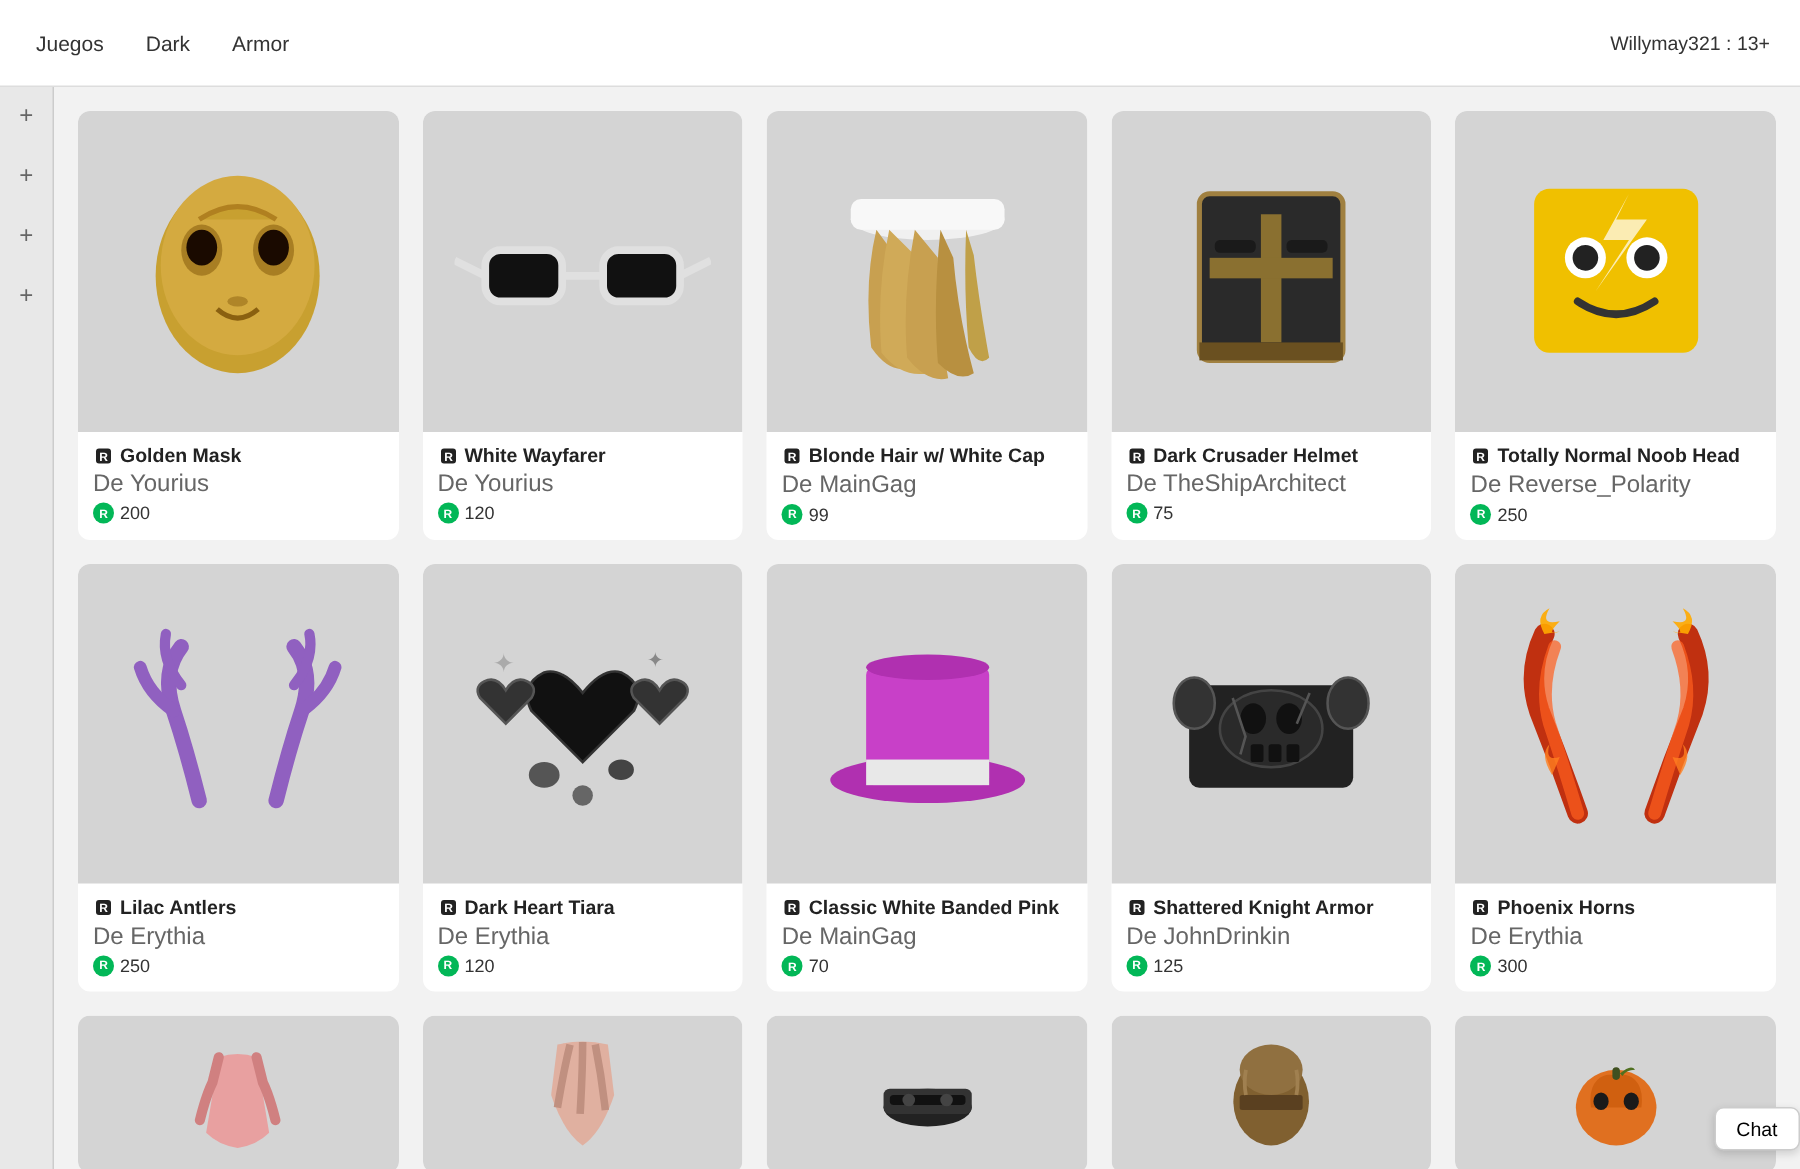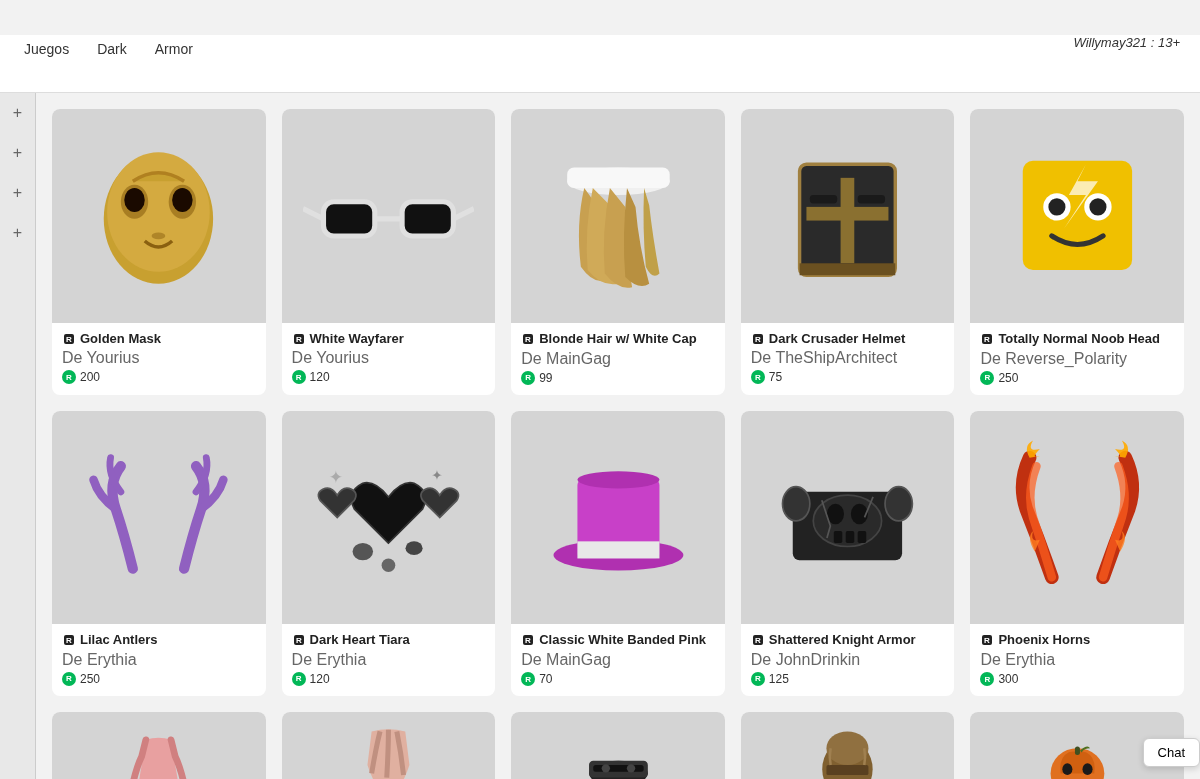--- a/index.html
+++ b/index.html
@@ -9,26 +9,25 @@
       min-height: 779px;
       overflow: hidden;
     }
 
     
     .navbar {
       background: #ffffff;
       border-bottom: 1px solid #ddd;
       height: 58px;
       display: flex;
-      align-items: flex-start;
+      align-items: center;
       padding: 0 12px;
       gap: 4px;
       position: relative;
       z-index: 10;
-      margin-top: 35px;
     }
     .nav-item {
       padding: 6px 12px;
       font-size: 14px;
       color: #333;
       cursor: pointer;
       border-radius: 4px;
       white-space: nowrap;
     }
     .nav-search {
@@ -51,21 +50,20 @@
       outline: none;
       width: 100%;
     }
     .nav-search input::placeholder { color: #999; }
     .search-icon-svg { color: #999; flex-shrink: 0; }
     .nav-spacer { flex: 1; }
     .nav-user {
       font-size: 13px;
       color: #333;
       padding: 0 8px;
-      font-style: italic;
     }
 
     
     .layout {
       display: flex;
       height: calc(779px - 44px);
     }
     .sidebar {
       width: 36px;
       background: #e8e8e8;

